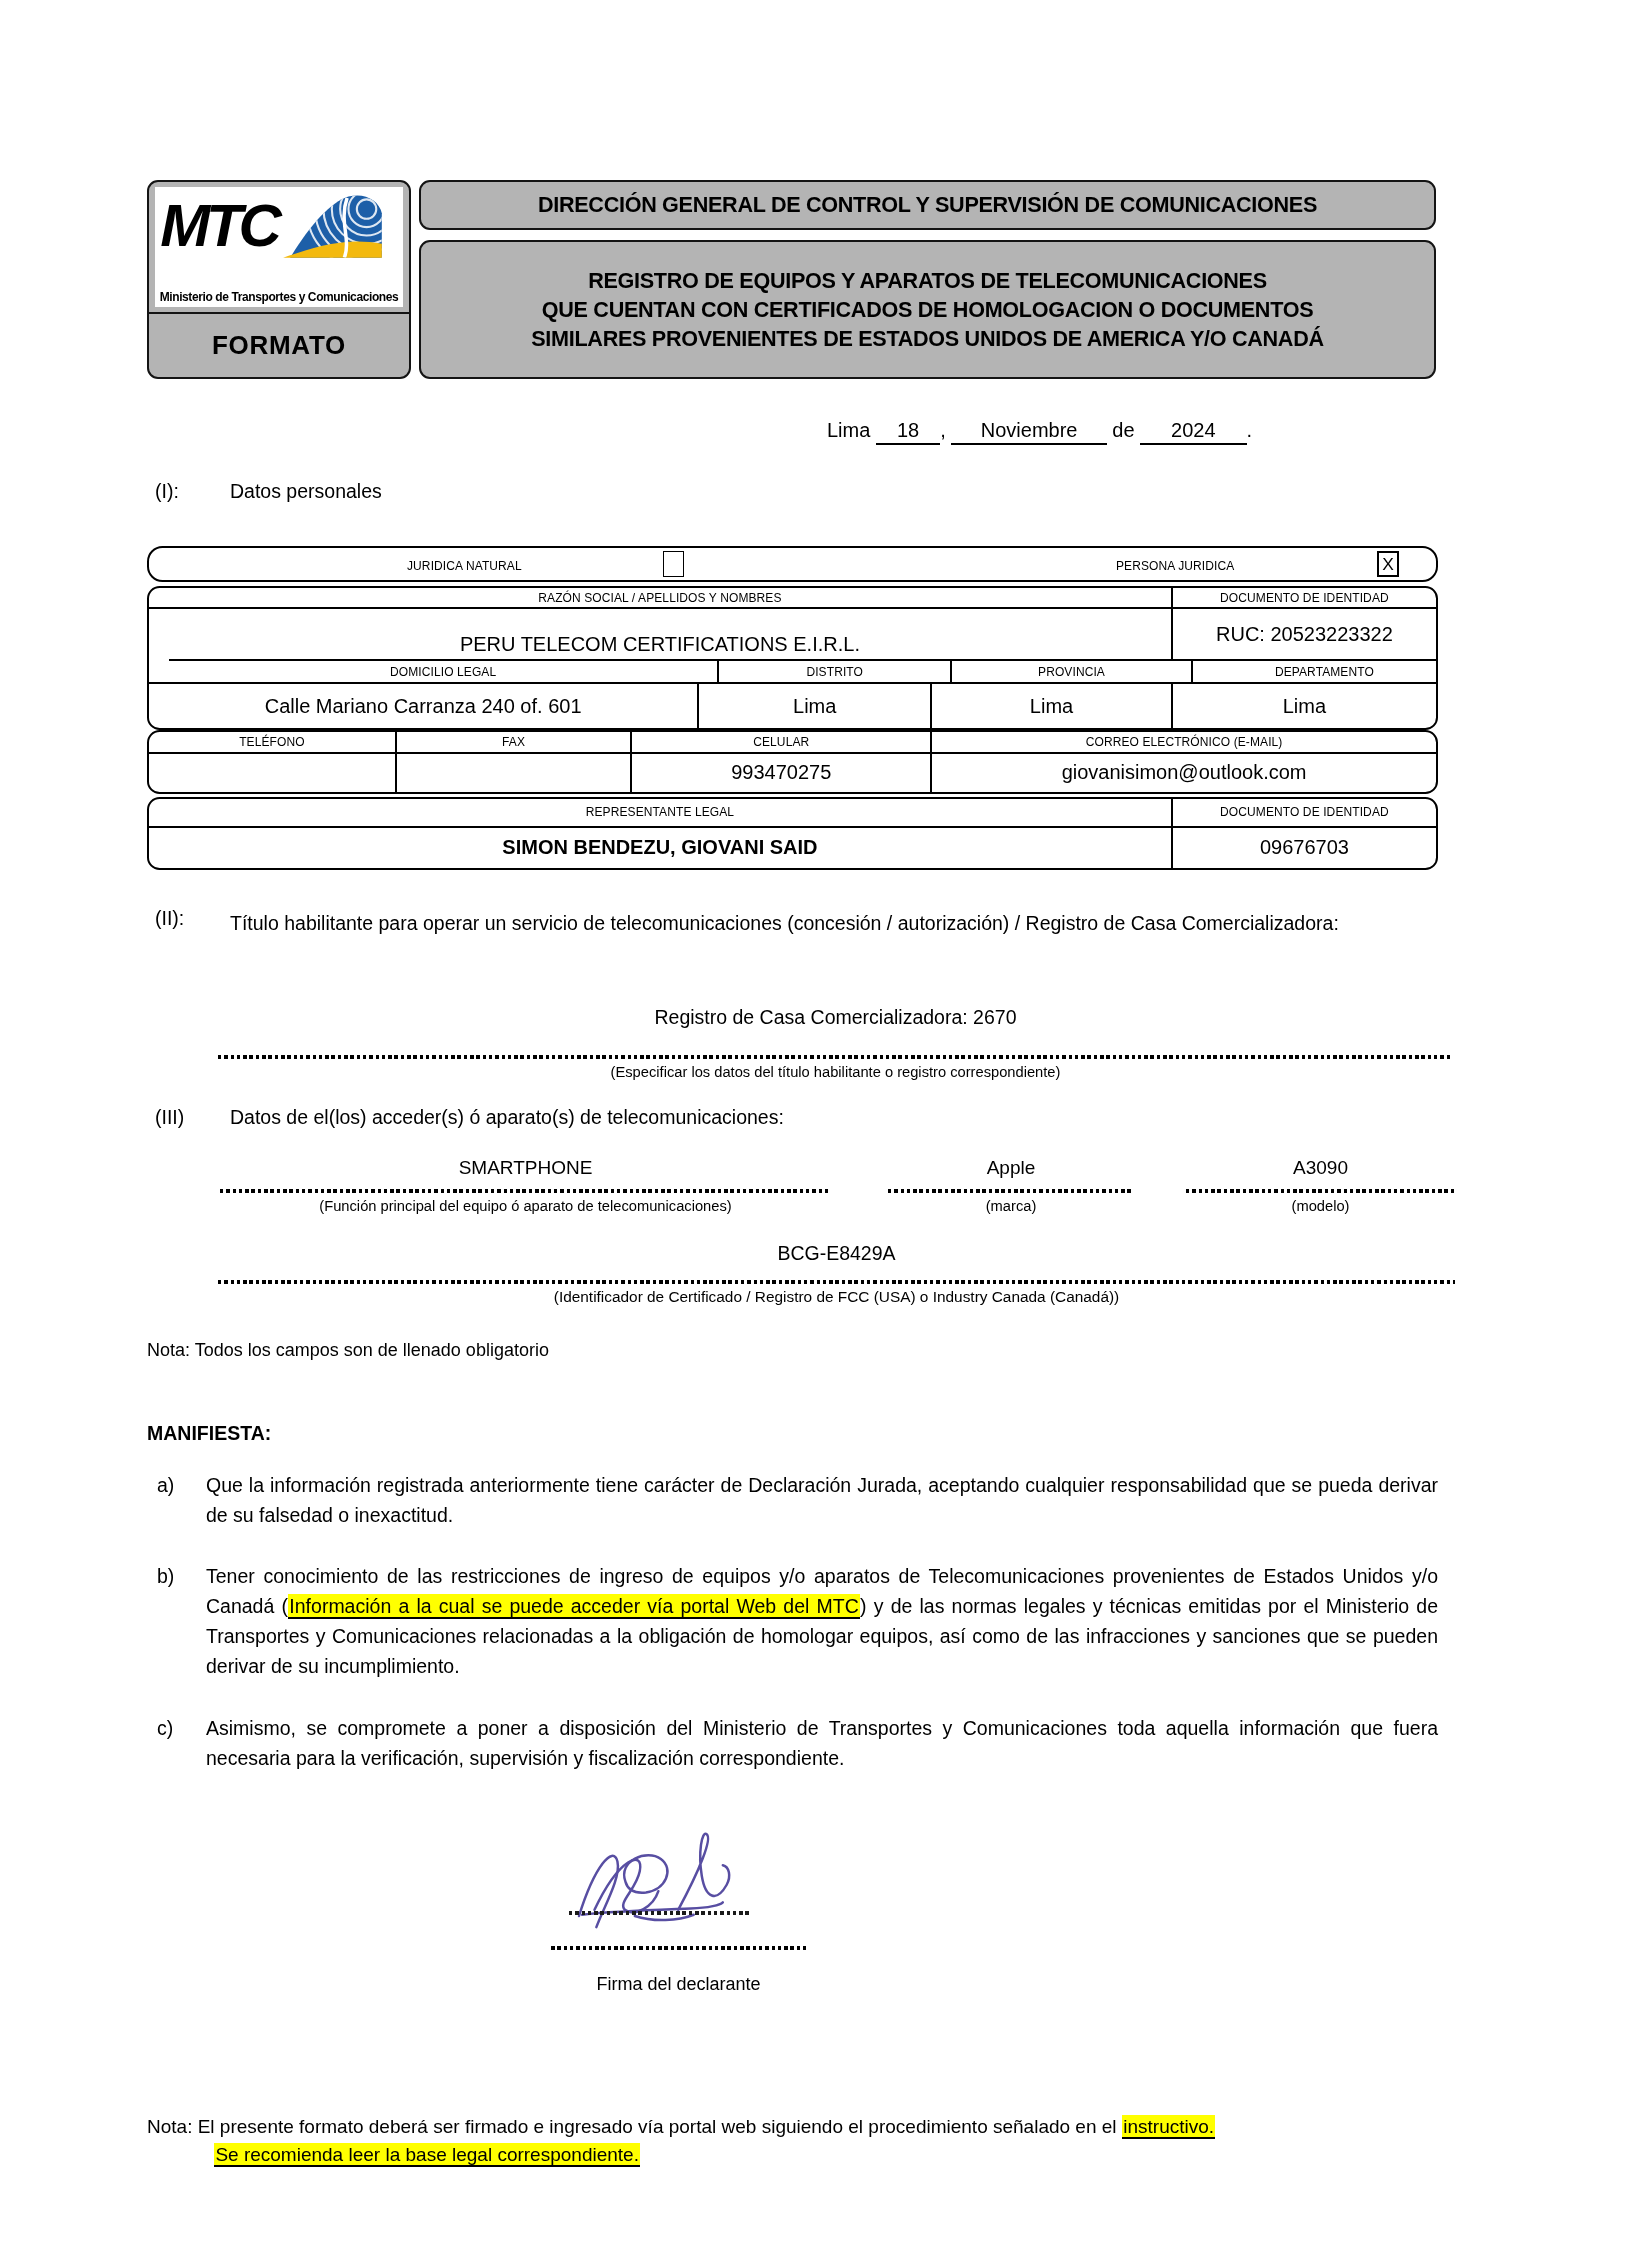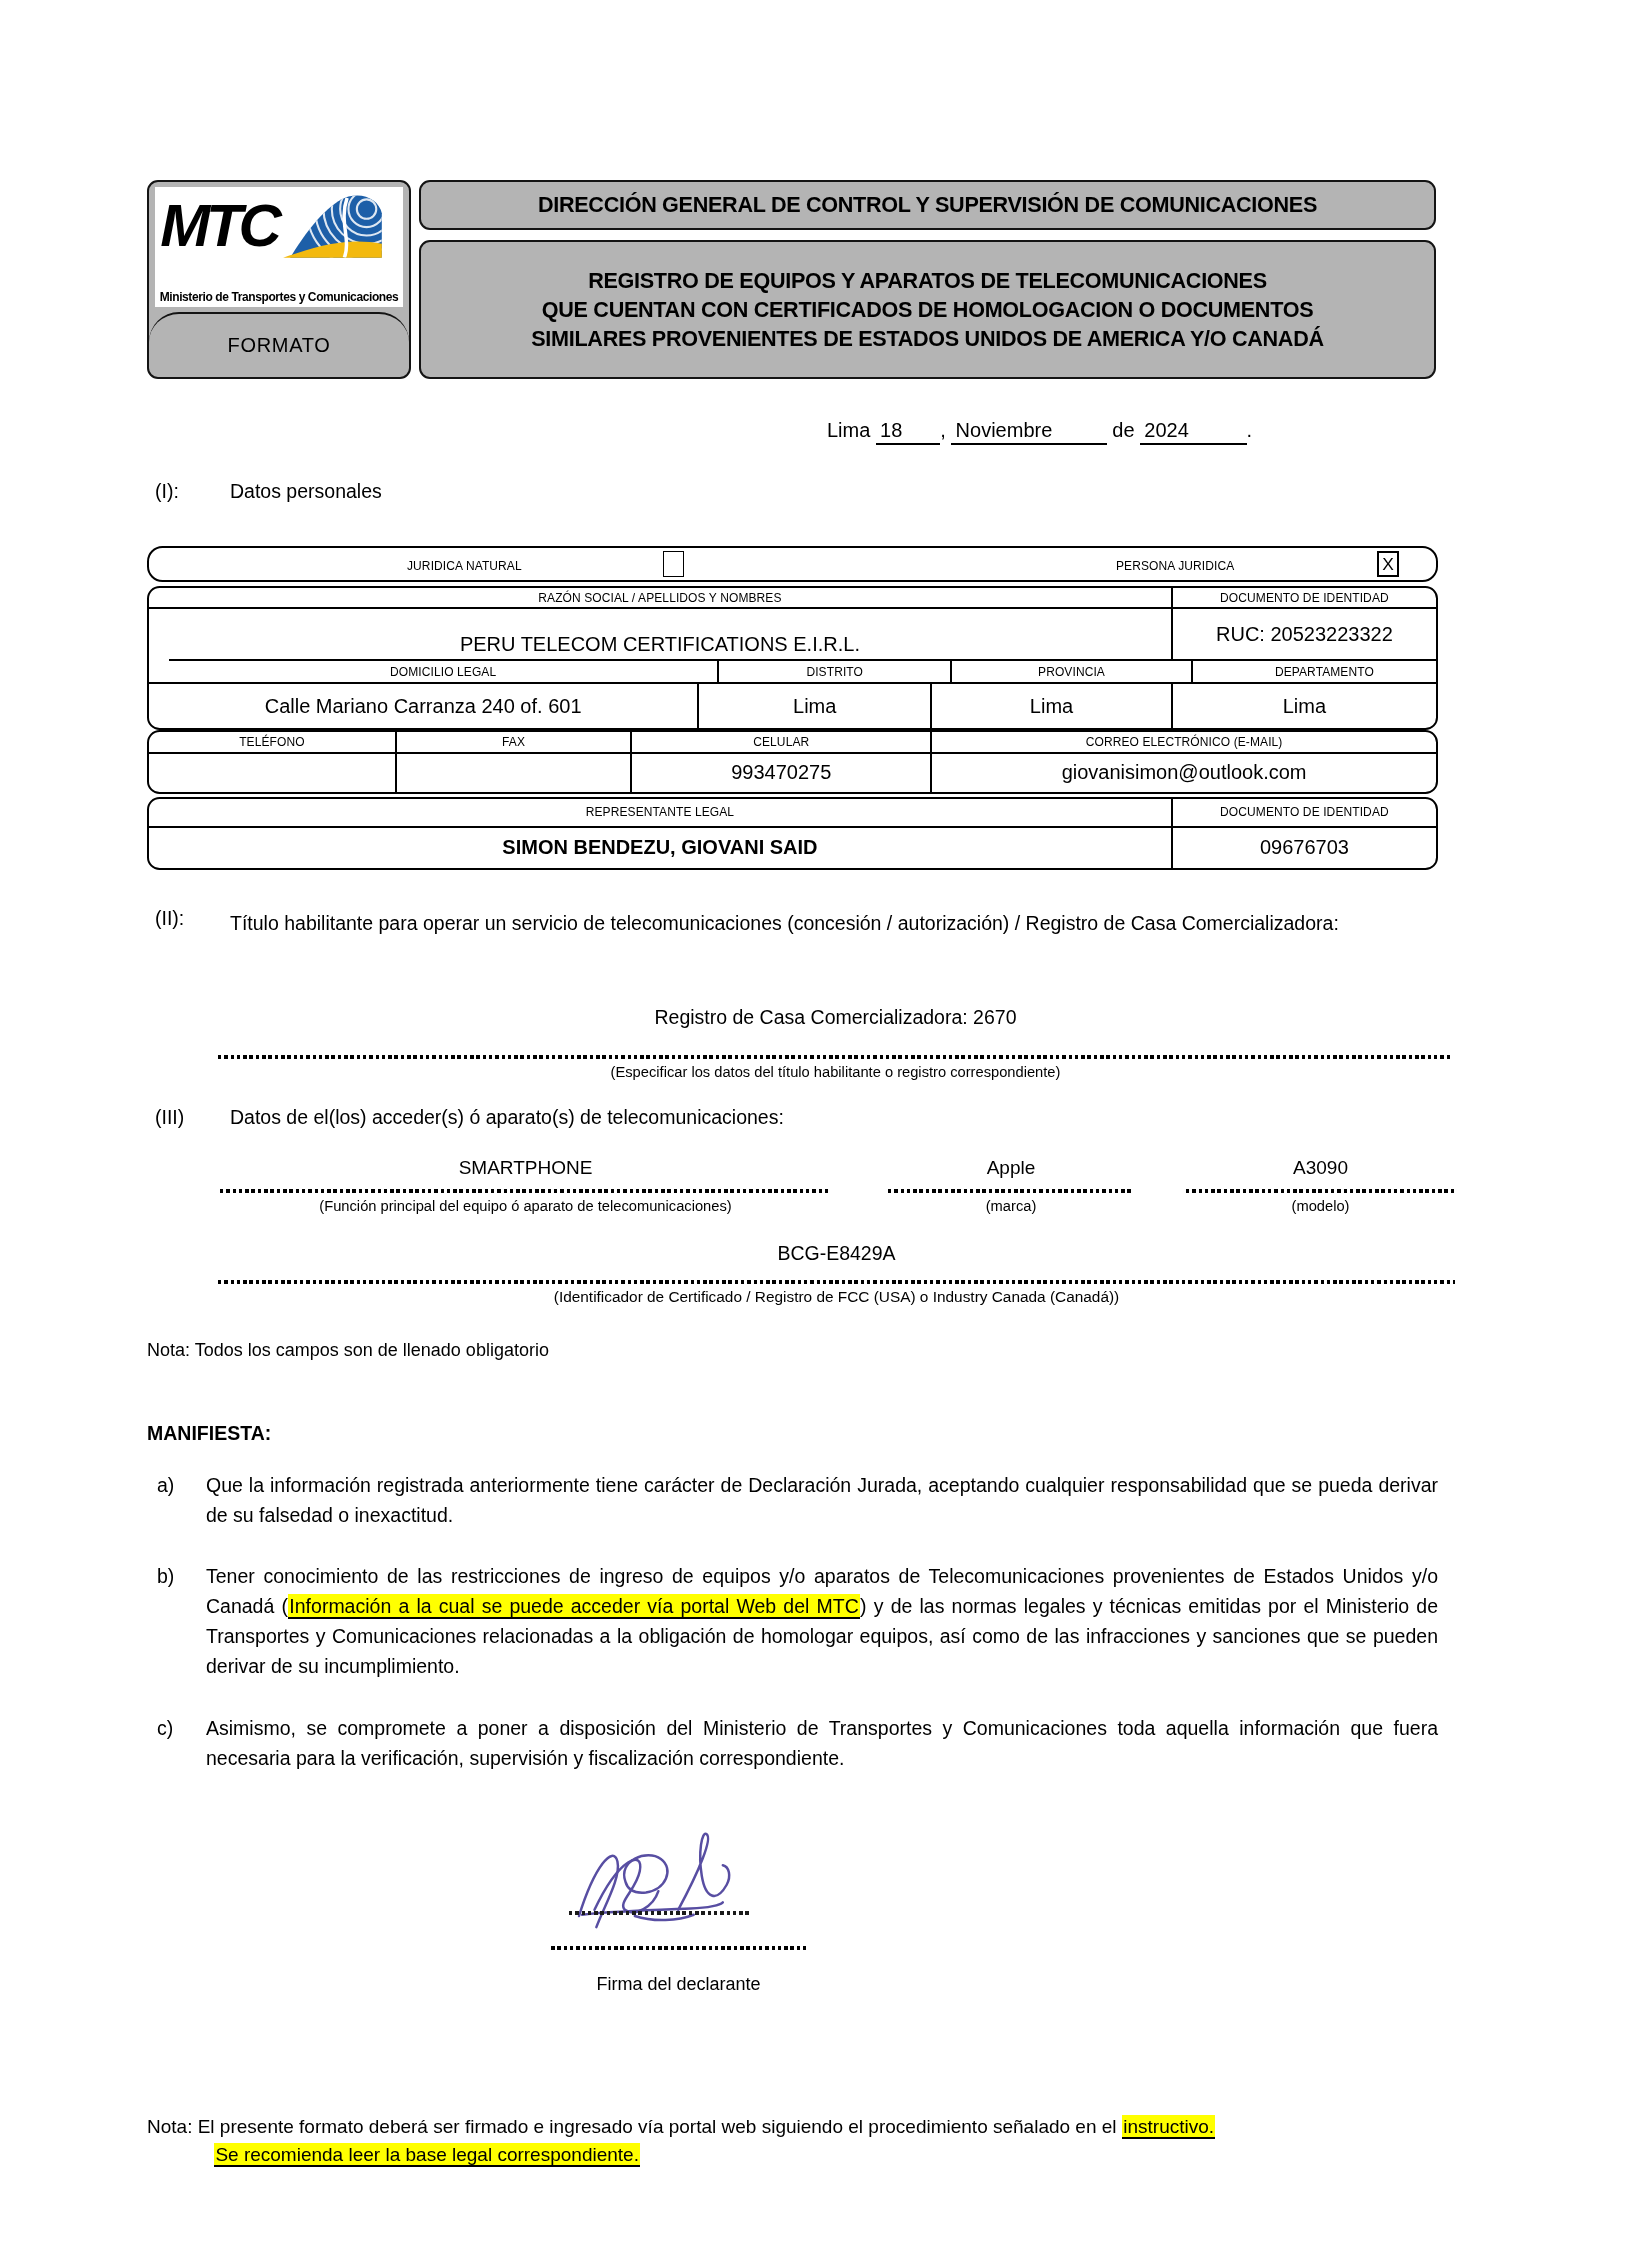--- a/index.html
+++ b/index.html
@@ -9,27 +9,27 @@
 
   
   .gray-box{background:#b4b4b4;border:2.8px solid #141414;border-radius:11px;box-sizing:border-box;}
   .hdr-title{font-weight:bold;letter-spacing:-0.3px;text-align:center;}
   .logo-card{position:absolute;left:147px;top:180px;width:264px;height:199px;}
   .logo-white{position:absolute;left:5.6px;top:4.9px;right:5.6px;height:120px;background:#fff;overflow:hidden;}
   .logo-row{display:flex;align-items:flex-start;padding:4.2px 1.4px 0 5.6px;}
   .logo-mtc{font-size:60px;font-weight:900;font-style:italic;letter-spacing:-4.2px;line-height:70px;}
   .logo-ministry{position:absolute;left:0;right:0;bottom:2.8px;text-align:center;font-size:12px;font-weight:bold;letter-spacing:-0.4px;}
   .formato-zone{position:absolute;left:0;right:0;top:130px;bottom:0;border-top:2.1px solid #141414;
-                display:flex;align-items:center;justify-content:center;font-size:20px;font-weight:normal;letter-spacing:0.7px;border-radius:30px;}
+                display:flex;align-items:center;justify-content:center;font-size:26px;font-weight:bold;letter-spacing:0.7px;}
   .titlebox1{left:419px;top:180px;width:1017px;height:50px;display:flex;align-items:center;justify-content:center;font-size:21.6px;}
   .titlebox2{left:419px;top:240px;width:1017px;height:139px;display:flex;flex-direction:column;align-items:center;justify-content:center;font-size:21.6px;line-height:29px;}
 
   
   .date-line{left:827px;top:419px;font-size:20px;}
-  .slot{display:inline-block;text-align:left;border-bottom:2.1px solid #000;padding:0 4.2px 0.7px 4.2px;}
+  .slot{display:inline-block;text-align:center;border-bottom:2.1px solid #000;padding:0 4.2px 0.7px 4.2px;}
   .slot-day{min-width:56px;} .slot-month{min-width:147px;} .slot-year{min-width:98px;}
 
   
   .sec-label{font-size:19.5px;}
   .sec-title{font-size:19.5px;}
 
   
   .tgroup{position:absolute;left:147px;width:1291px;background:#fff;border:2.1px solid #000;border-radius:12.6px;box-sizing:border-box;overflow:hidden;}
   .trow{display:flex;width:100%;box-sizing:border-box;}
   .tcell{box-sizing:border-box;display:flex;align-items:center;justify-content:center;text-align:center;}

